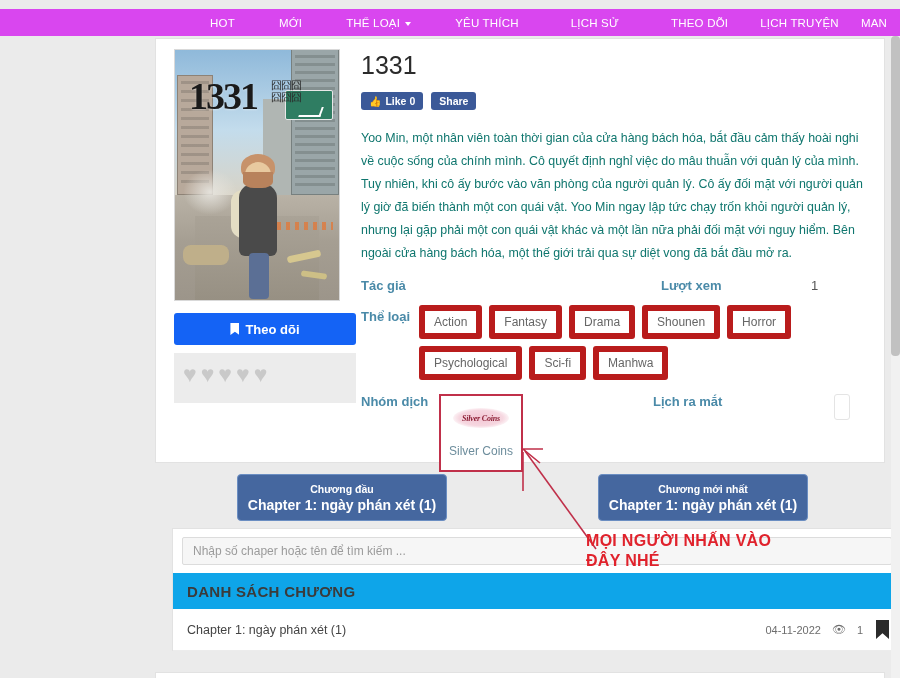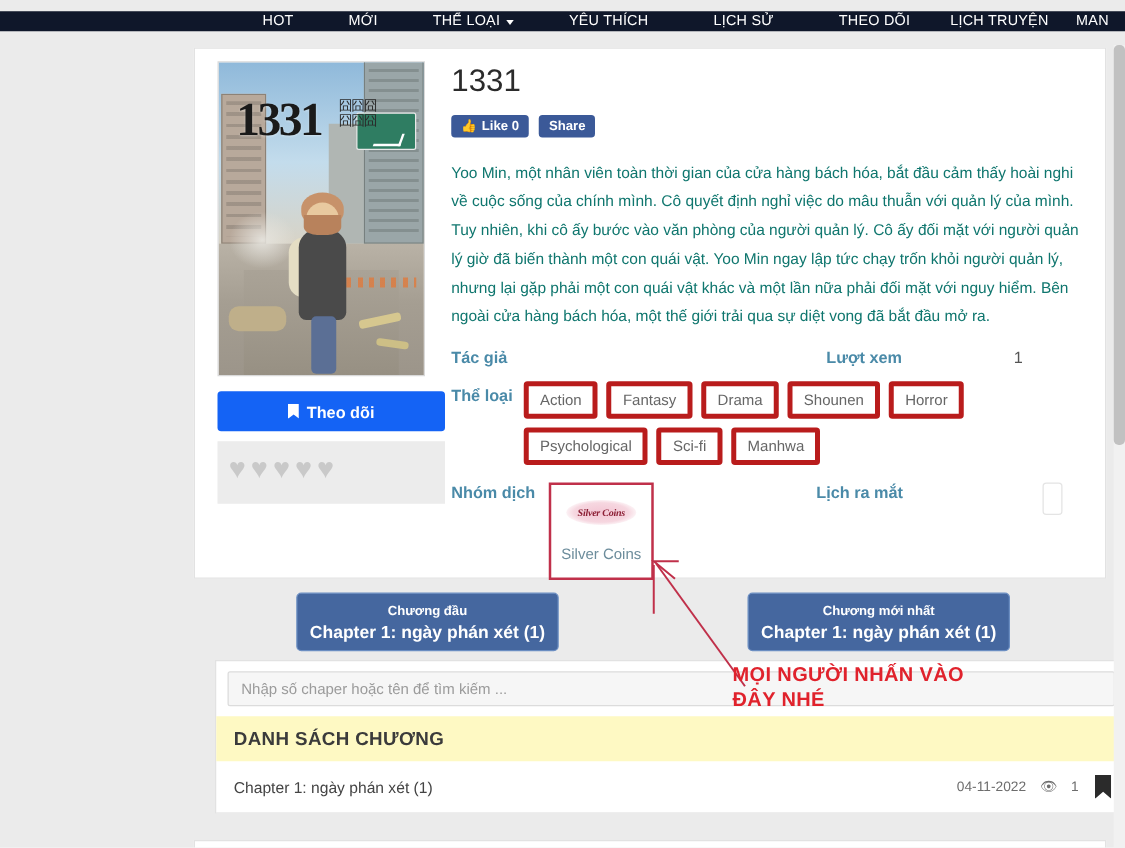--- a/index.html
+++ b/index.html
@@ -8,22 +8,22 @@
     width: 900px; height: 678px;
     overflow: hidden;
     background: #ebebeb;
     font-family: "Liberation Sans", sans-serif;
   }
   #root { position: relative; width: 900px; height: 678px; }
 
   
   .navbar {
     position: absolute; top: 9px; left: 0;
-    width: 900px; height: 16px;
-    background: #0f172a;
+    width: 900px; height: 27px;
+    background: #d946ef;
     display: flex; align-items: center;
   }
   .nav-items {
     display: flex; align-items: center;
     margin-left: 188px;
     gap: 0px;
   }
   .nav-item {
     color: #ffffff;
     font-size: 11.5px;
@@ -142,21 +142,21 @@
   .meta-label {
     color: #4a8aa8; font-size: 13px; font-weight: bold; flex: 0 0 auto;
   }
   .meta-label.author { width: 300px; }
   .meta-label.views { width: 150px; }
   .meta-value { font-size: 13px; color: #555; }
   .genre-row { display: flex; margin-top: 12px; align-items: flex-start; }
   .genre-label { color: #4a8aa8; font-size: 13px; font-weight: bold; width: 58px; flex: 0 0 auto; padding-top:4px;}
   .genre-tags { display: flex; flex-wrap: wrap; gap: 7px; width: 450px; }
   .tag {
-    border: 4px solid #b91c1c; border-radius: 3px;
+    border: 6px solid #b91c1c; border-radius: 3px;
     padding: 4px 9px; font-size: 12px; color: #666;
     background: #fff; cursor: pointer; white-space: nowrap;
   }
   .group-row { display: flex; margin-top: 14px; align-items: flex-start; }
   .group-label { color: #4a8aa8; font-size: 13px; font-weight: bold; width: 72px; flex: 0 0 auto; }
   .group-highlight {
     border: 2px solid #c0304a; width: 84px; height: 78px;
     display: flex; flex-direction: column; align-items: center;
     padding-top: 12px; margin-left: 6px; background:#fff;
   }
@@ -195,21 +195,21 @@
     background: #ffffff; border: 1px solid #e2e2e2;
   }
   .search-wrap { padding: 8px 9px 0 9px; }
   .search-input {
     width: 100%; height: 28px; border: 1px solid #dcdcdc; background: #f6f6f6;
     font-size: 12px; color: #8b8b8b; padding: 0 10px;
     font-family: "Liberation Sans", sans-serif; border-radius: 2px;
   }
   .search-input::placeholder { color: #9b9b9b; }
   .list-header {
-    margin: 8px 0 0 0; background: #fef9c3; height: 36px;
+    margin: 8px 0 0 0; background: #0ea5e9; height: 36px;
     display: flex; align-items: center; padding-left: 14px;
     font-size: 15px; font-weight: bold; color: #3b3b3b; letter-spacing: .3px;
   }
   .chapter-row {
     height: 42px; display: flex; align-items: center;
     padding: 0 12px 0 14px; border-bottom: 1px solid #ececec;
   }
   .chapter-name { font-size: 12.5px; color: #444; flex: 1; cursor: pointer; }
   .chapter-meta { display: flex; align-items: center; gap: 11px; font-size: 11px; color: #6d6d6d; }
   .eye-glyph { font-size: 11px; }

